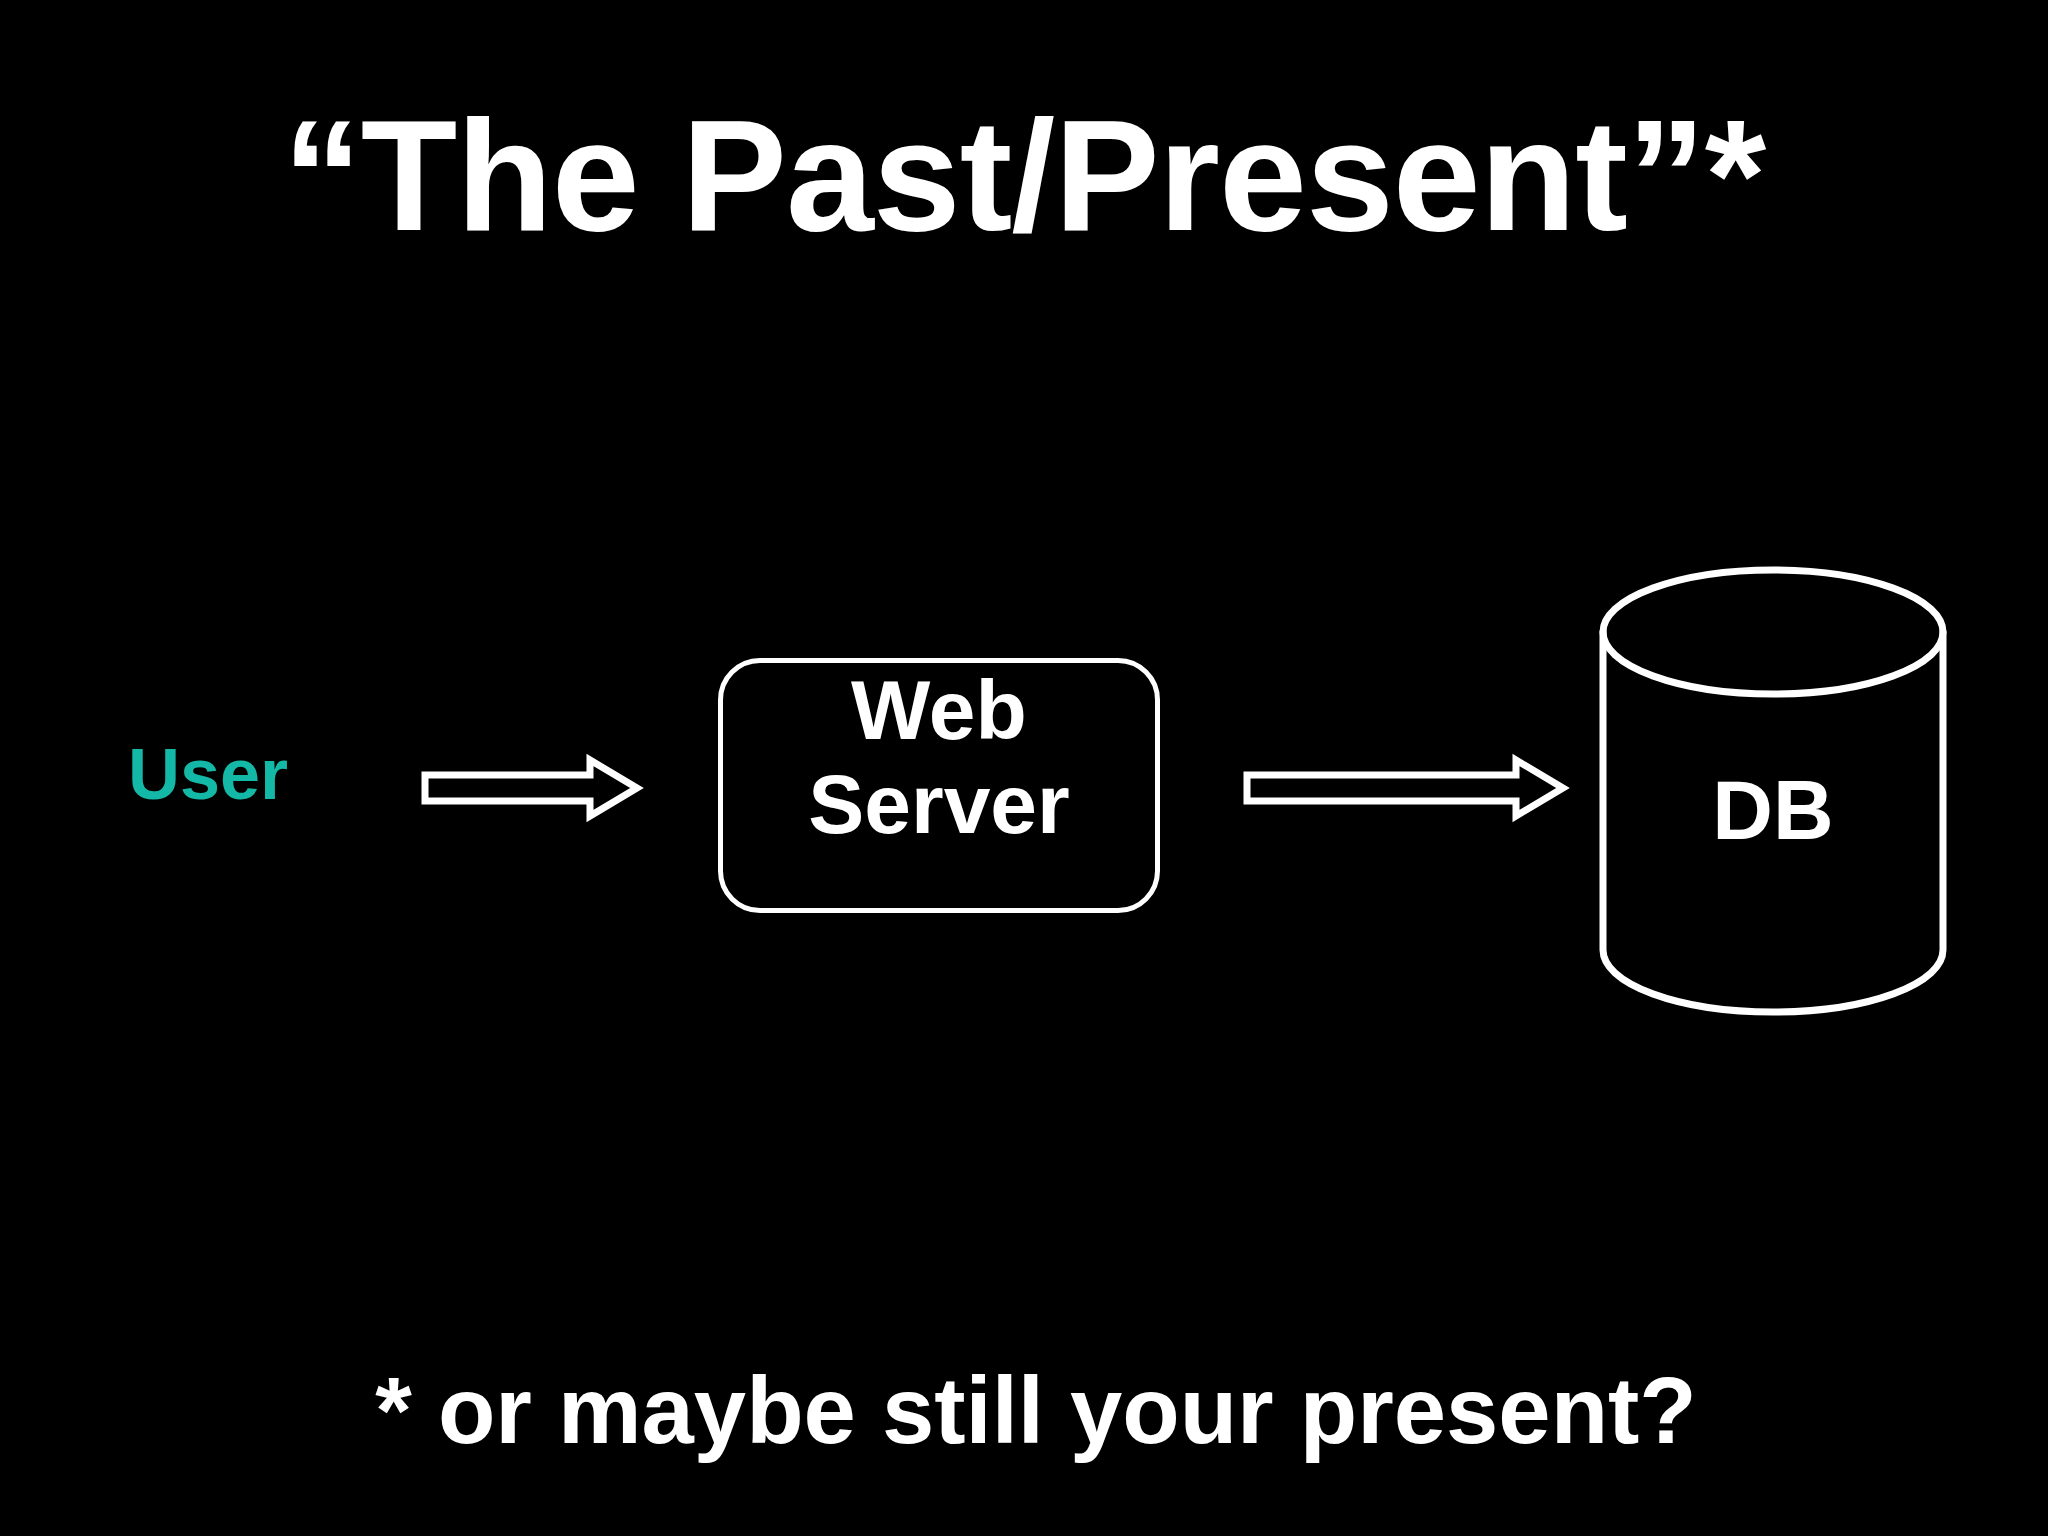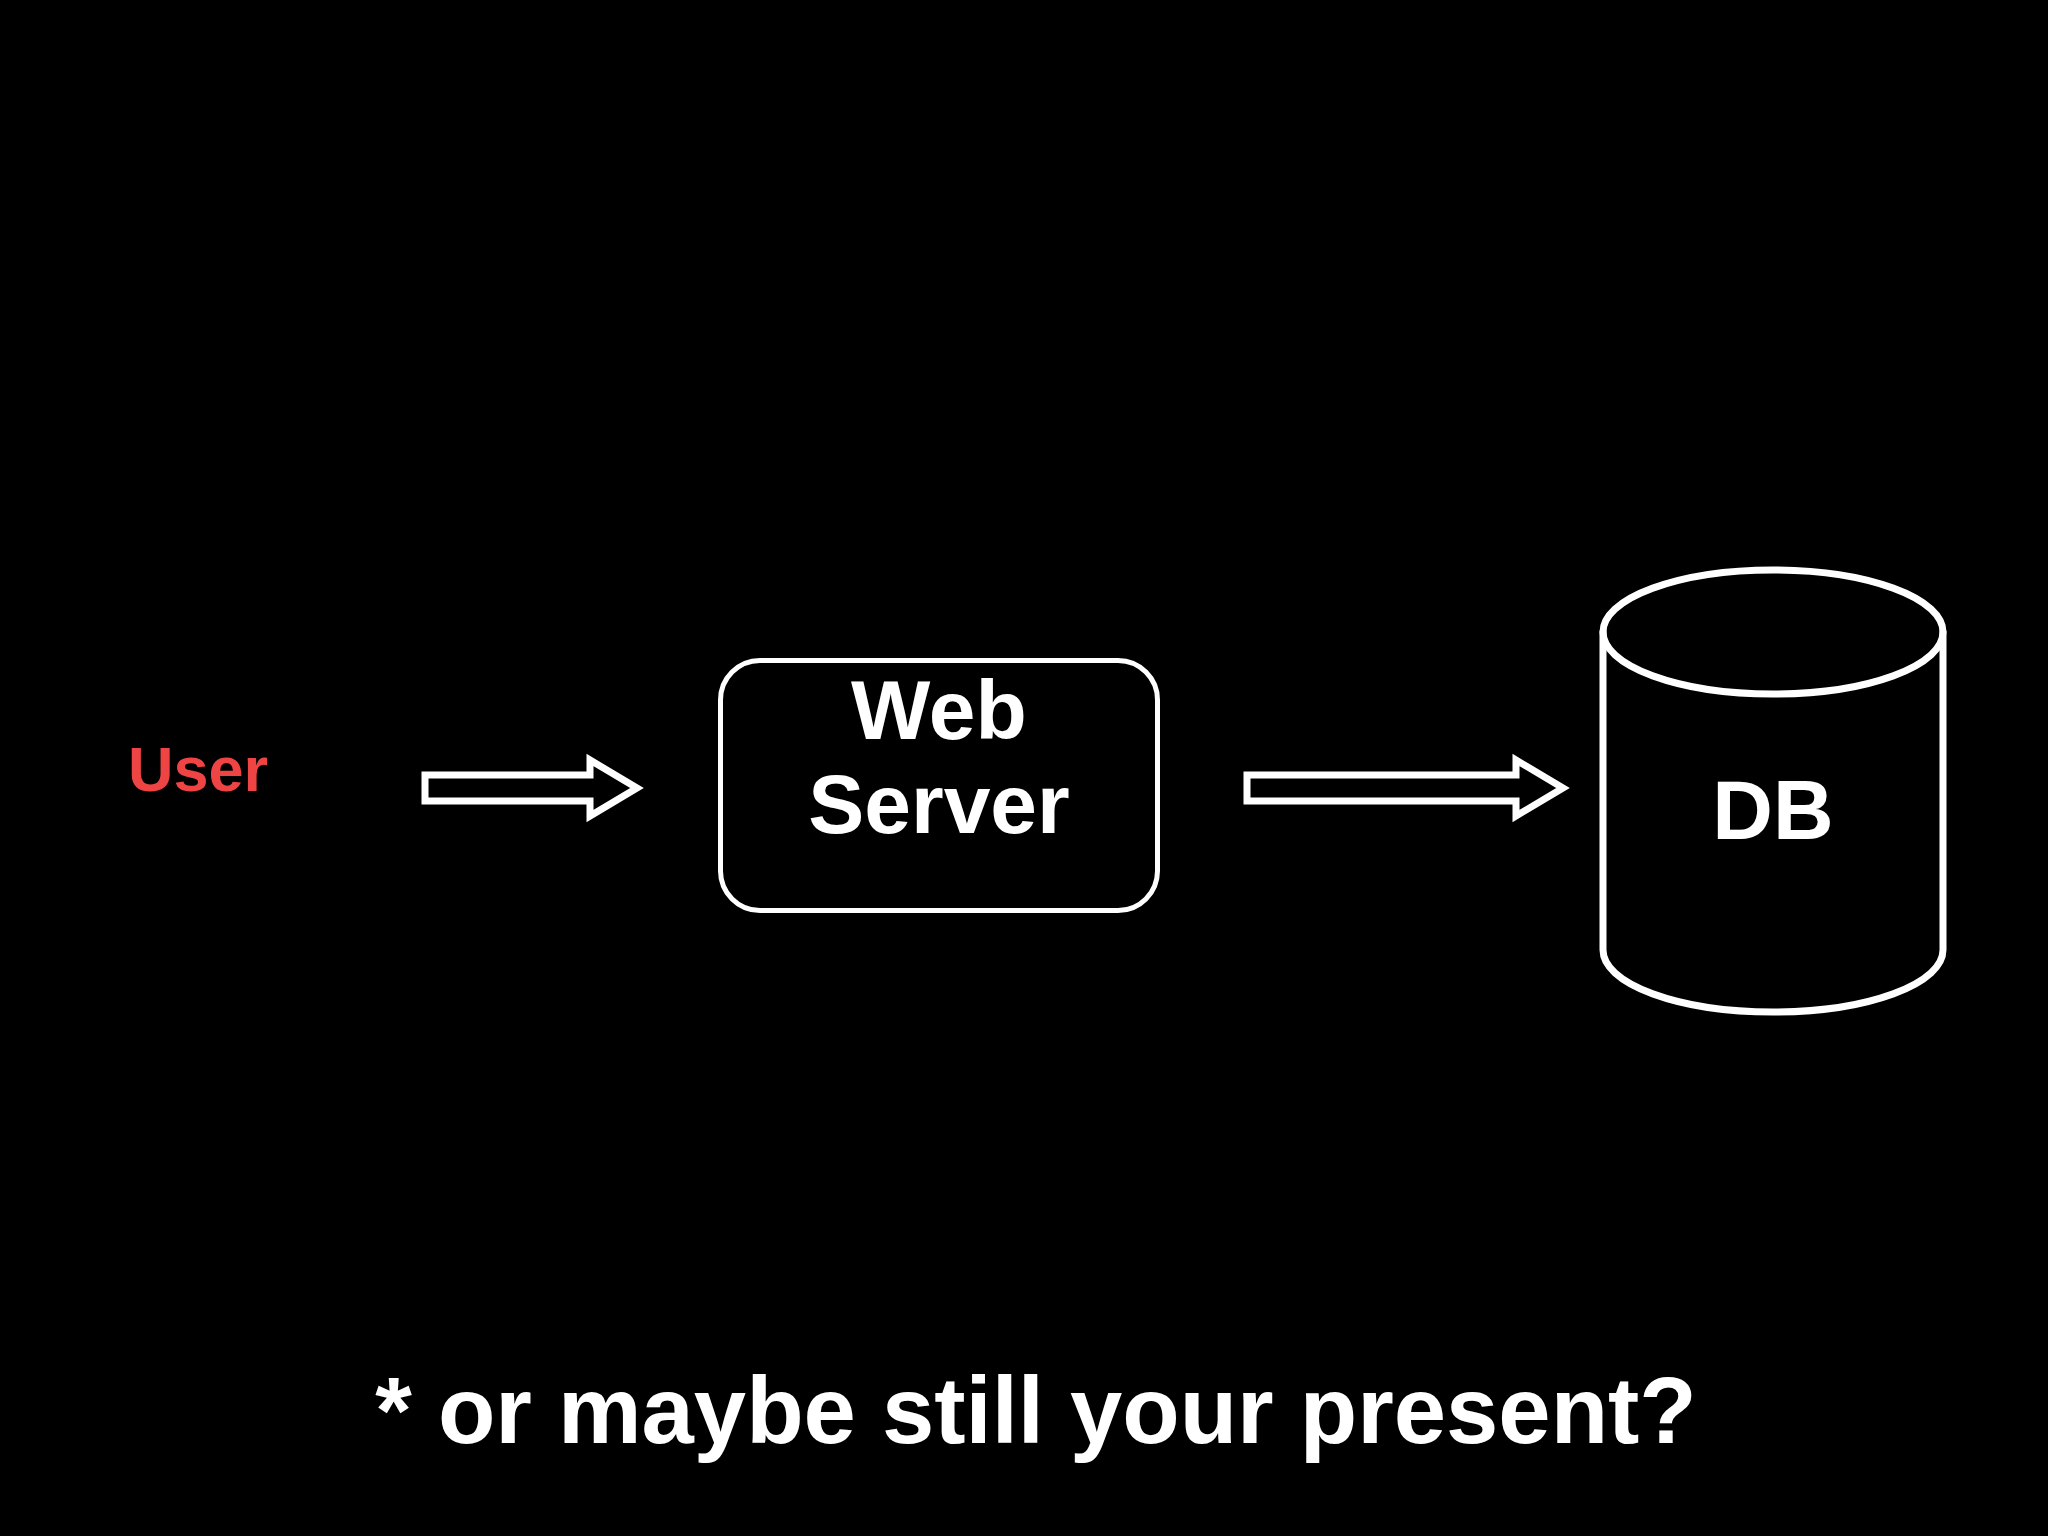--- a/index.html
+++ b/index.html
@@ -39,22 +39,22 @@
     top: 0;
     width: 2048px;
     height: 1536px;
   }
 
   
   #user-node {
     position: absolute;
     left: 128px;
     top: 738px;
-    color: #ef4444;
-    font-size: 63px;
+    color: #14b8a6;
+    font-size: 72px;
     font-weight: bold;
     line-height: 1;
     white-space: nowrap;
   }
 
   
   #web-server-node {
     position: absolute;
     left: 718px;
     top: 658px;
@@ -134,20 +134,21 @@
     line-height: 1.05;
     white-space: nowrap;
     padding-left: 12px;
   }
 </style>
 </head>
 <body>
 
 <div id="slide">
 
+  <div id="slide-title">“The Past/Present”*</div>
 
   <div id="diagram">
 
     <div id="user-node">
       <span>User</span>
     </div>
 
     <div id="arrow-user-to-web" class="block-arrow">
       <svg viewBox="0 0 220 64" width="220" height="64" aria-hidden="true">
         <path d="M 3 19 L 168 19 L 168 4 L 215 32 L 168 60 L 168 45 L 3 45 Z" fill="none" stroke="#ffffff" stroke-width="7" stroke-linejoin="miter" stroke-linecap="butt"></path>

